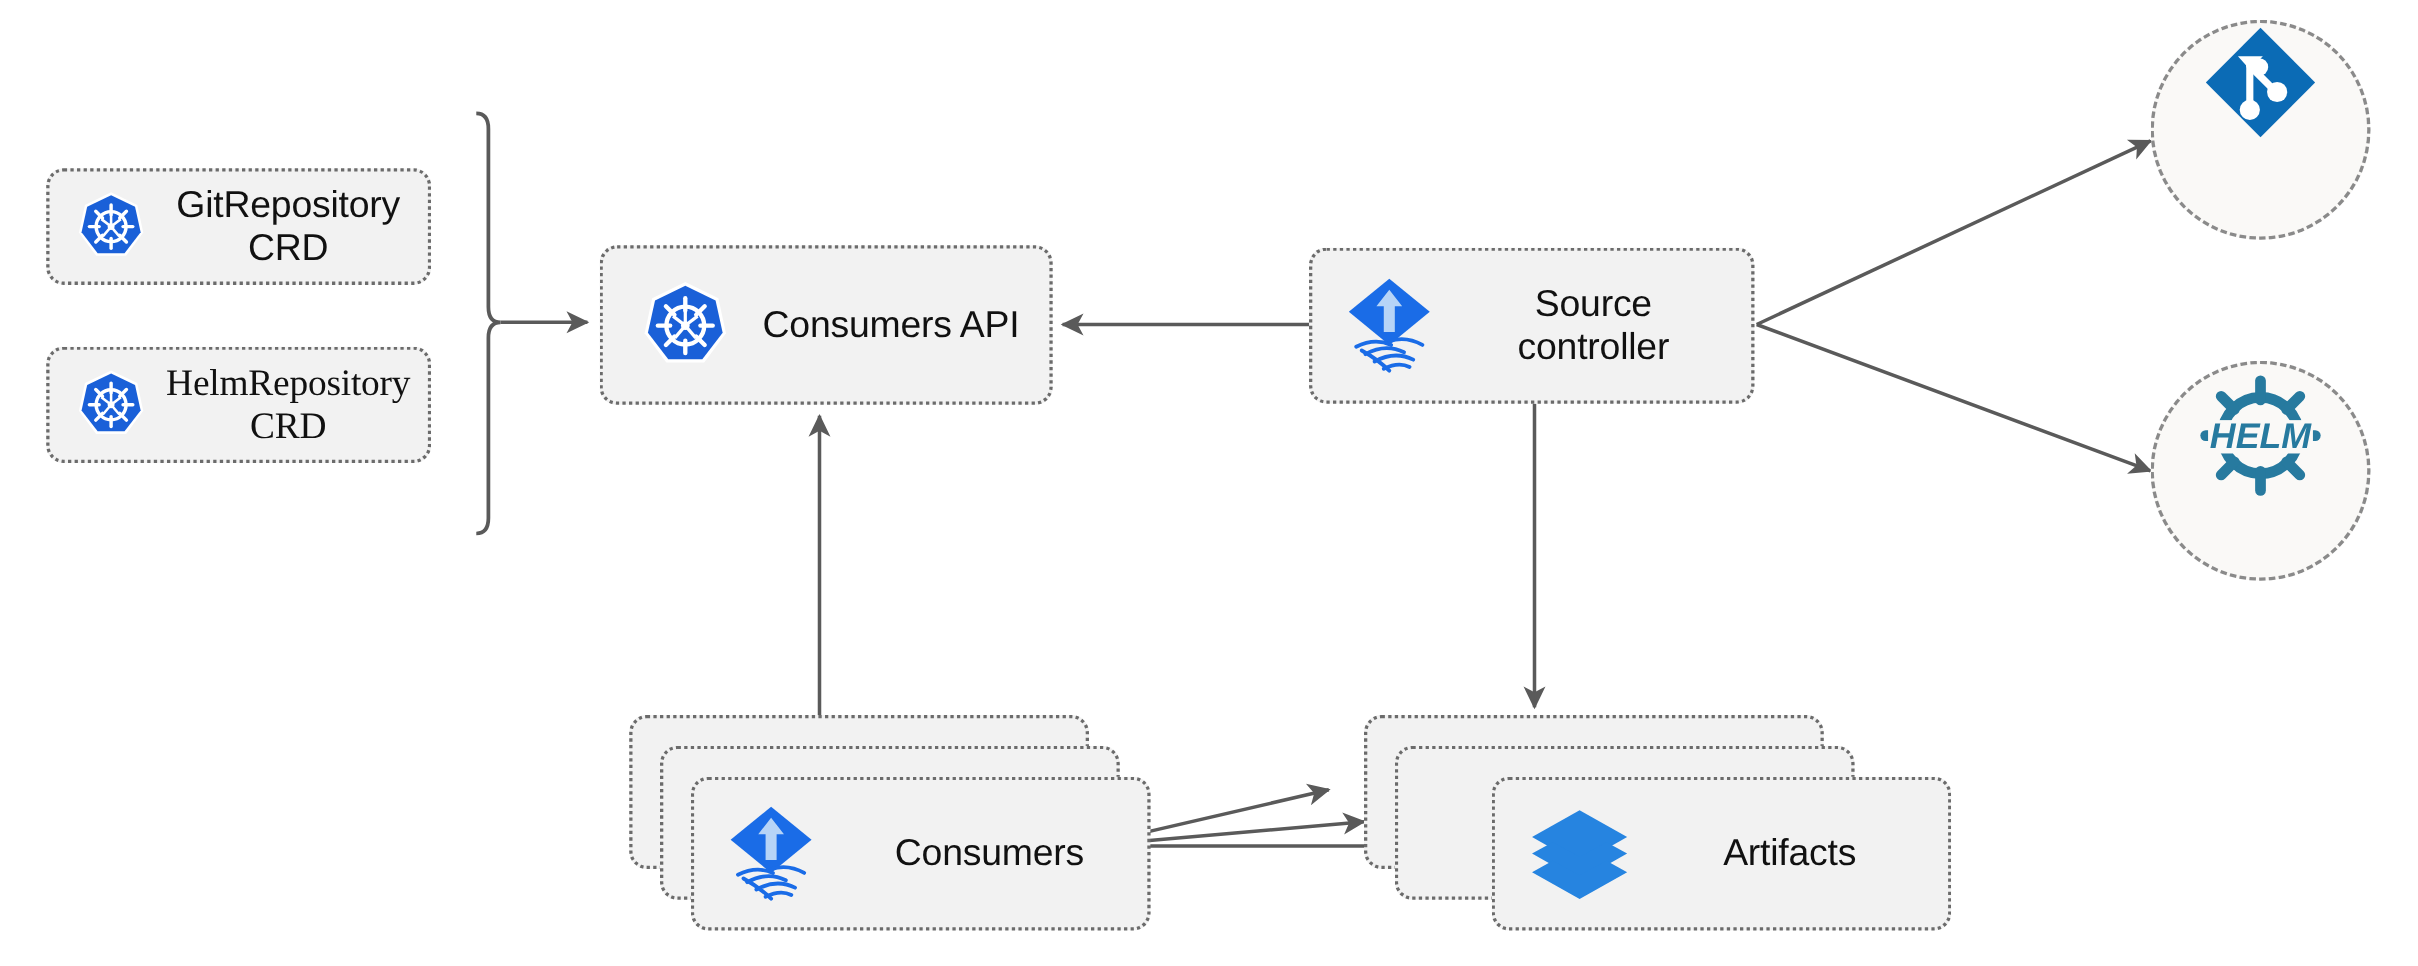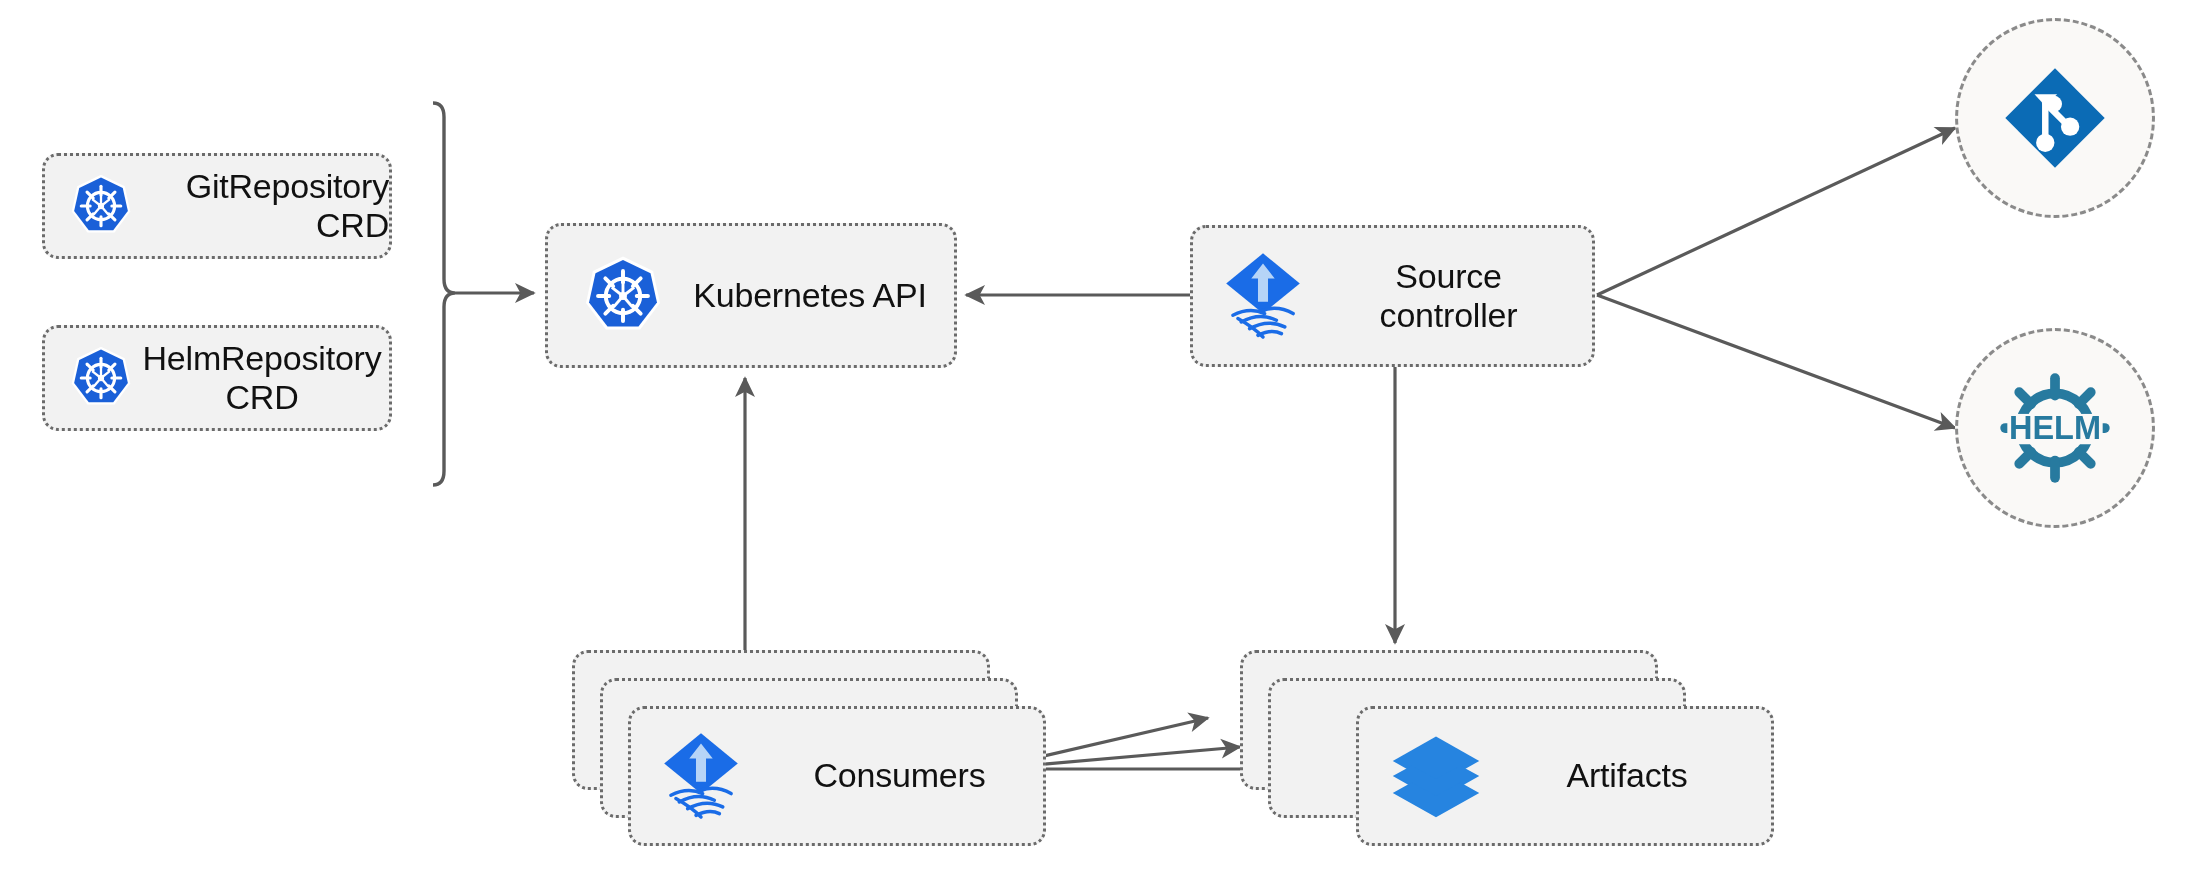--- a/index.html
+++ b/index.html
@@ -24,21 +24,21 @@
     letter-spacing:-0.2px;
   }
   .ghost{background:#f2f2f2;border:3px dotted #6b6b6b;border-radius:16px;position:absolute;box-sizing:border-box;}
 
   .circle{
     position:absolute;
     box-sizing:border-box;
     border:3px dashed #8a8a8a;
     border-radius:50%;
     background:#faf9f7;
-    display:flex;align-items:center;justify-content:center;
+    display:flex;align-items:flex-start;justify-content:center;font-style:italic;
   }
 
   svg.layer{position:absolute;left:0;top:0;width:2198px;height:878px;overflow:visible;}
   .edge{fill:none;stroke:#5a5a5a;stroke-width:3.2;}
   .bracket{fill:none;stroke:#5a5a5a;stroke-width:3.4;}
   .icon{flex:0 0 auto;}
 </style>
 </head>
 <body>
 
@@ -91,25 +91,25 @@
         <g fill="none" stroke="#ffffff" stroke-width="3.4">
           <line x1="50" y1="34" x2="50" y2="50"></line>
           <line x1="50" y1="50" x2="63" y2="40"></line>
           <line x1="50" y1="50" x2="61" y2="63"></line>
           <line x1="50" y1="50" x2="39" y2="63"></line>
           <line x1="50" y1="50" x2="37" y2="40"></line>
         </g>
         <circle cx="50" cy="50" r="4.6" fill="#ffffff"></circle>
       </svg>
     </span>
-    <span class="label" style="flex:1 1 auto;text-align:right;">GitRepository
+    <span class="label" style="flex:1 1 auto;">GitRepository
 CRD</span>
   </div>
 
-  <div class="node" style="left:42px;top:325px;width:350px;height:106px;padding-left:22px;">
+  <div class="node" style="left:42px;top:315px;width:350px;height:106px;padding-left:22px;font-family:Liberation Serif, serif;">
     <span class="icon" style="width:68px;height:68px;">
       <svg viewBox="0 0 100 100" width="68" height="68">
         <polygon points="50,4 85,21 93,58 70,89 30,89 7,58 15,21" fill="#ffffff"></polygon>
         <polygon points="50,8 82,23.5 89.5,57.5 68,85.5 32,85.5 10.5,57.5 18,23.5" fill="#1a60d8"></polygon>
         <g fill="none" stroke="#ffffff" stroke-width="4.6" stroke-linecap="round">
           <circle cx="50" cy="50" r="20"></circle>
           <line x1="50" y1="21" x2="50" y2="34"></line>
           <line x1="50" y1="66" x2="50" y2="79"></line>
           <line x1="21" y1="50" x2="34" y2="50"></line>
           <line x1="66" y1="50" x2="79" y2="50"></line>
@@ -151,21 +151,21 @@
         <g fill="none" stroke="#ffffff" stroke-width="3.4">
           <line x1="50" y1="34" x2="50" y2="50"></line>
           <line x1="50" y1="50" x2="63" y2="40"></line>
           <line x1="50" y1="50" x2="61" y2="63"></line>
           <line x1="50" y1="50" x2="39" y2="63"></line>
           <line x1="50" y1="50" x2="37" y2="40"></line>
         </g>
         <circle cx="50" cy="50" r="4.6" fill="#ffffff"></circle>
       </svg>
     </span>
-    <span class="label" style="flex:1 1 auto;">Kubernetes API</span>
+    <span class="label" style="flex:1 1 auto;">Consumers API</span>
   </div>
 
   <div class="node" style="left:1190px;top:225px;width:405px;height:142px;padding-left:28px;align-items:center;">
     <span class="icon" style="width:84px;height:92px;">
       <svg viewBox="0 0 100 110" width="84" height="92">
         <polygon points="50,4 94,40 50,76 6,40" fill="#1a6ce7"></polygon>
         <path d="M50 16 L64 34 L56 34 L56 62 L44 62 L44 34 L36 34 Z" fill="#b6d4f7"></path>
         <g stroke="#1a6ce7" stroke-width="4.2" fill="none" stroke-linecap="round">
           <path d="M14 78 Q34 68 52 76"></path>
           <path d="M24 86 Q46 74 66 84"></path>

